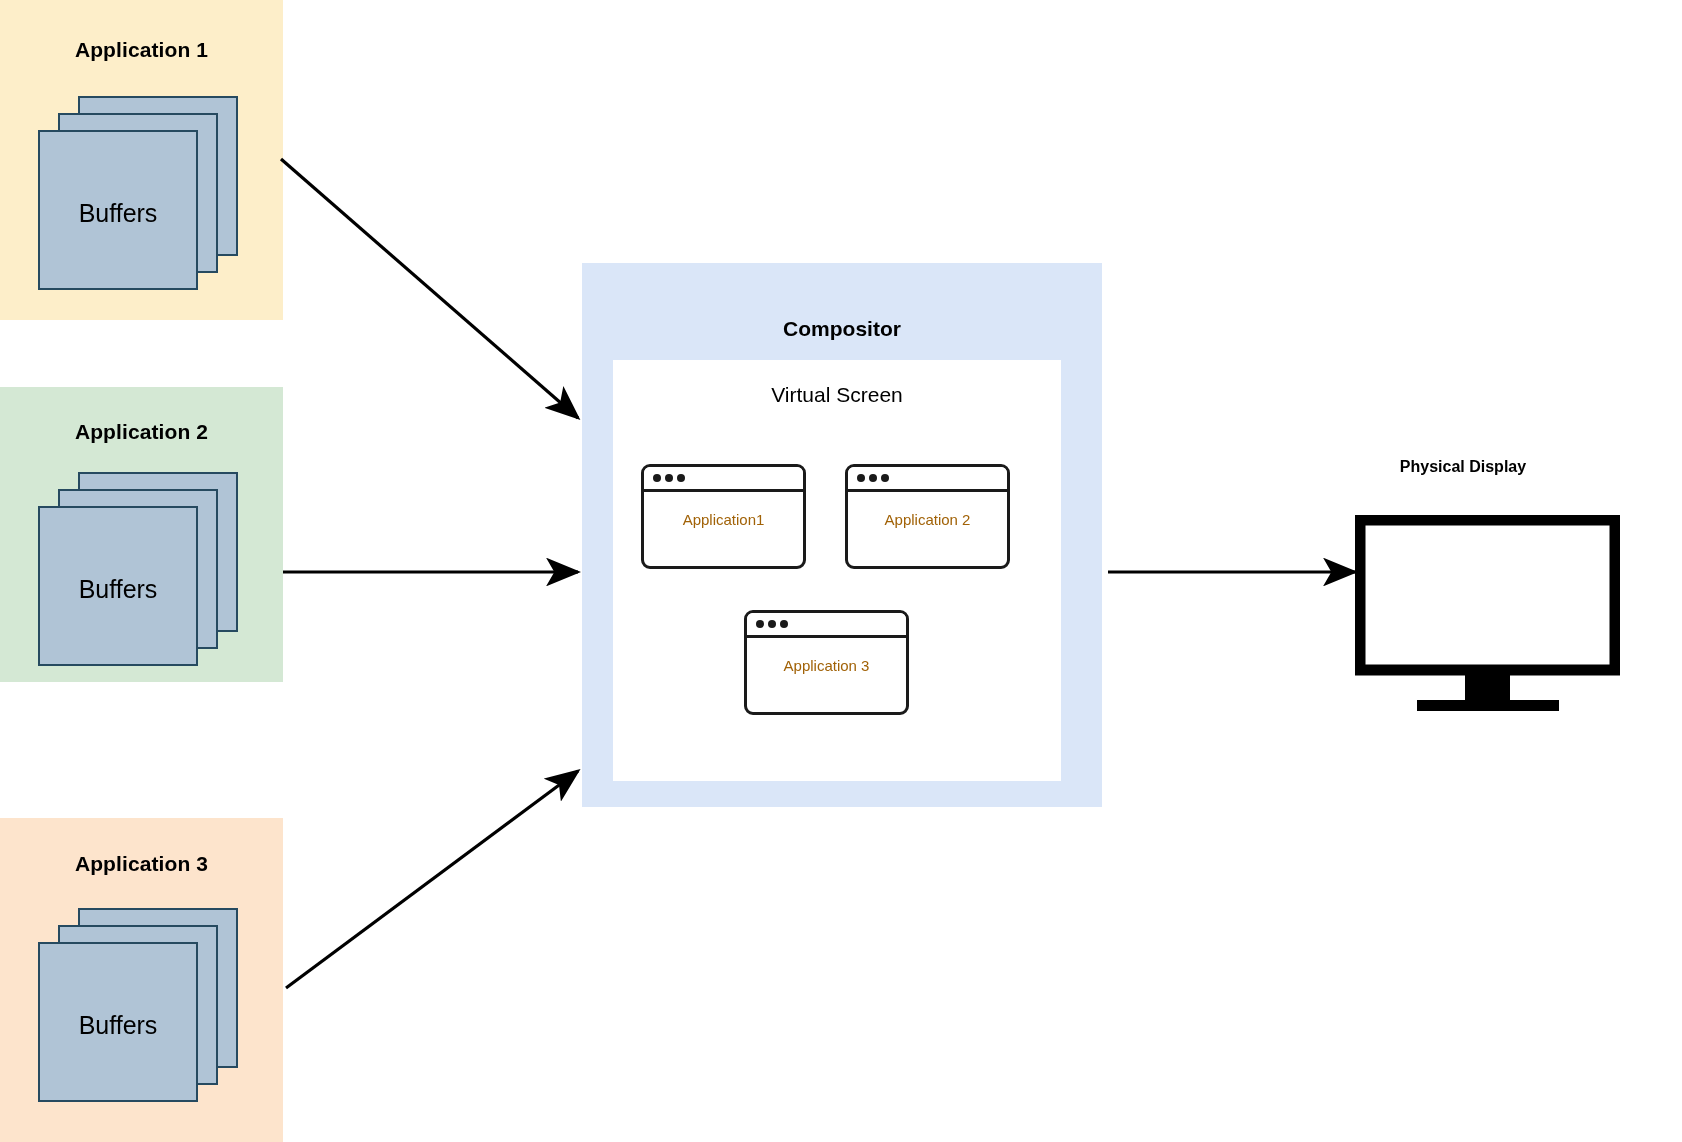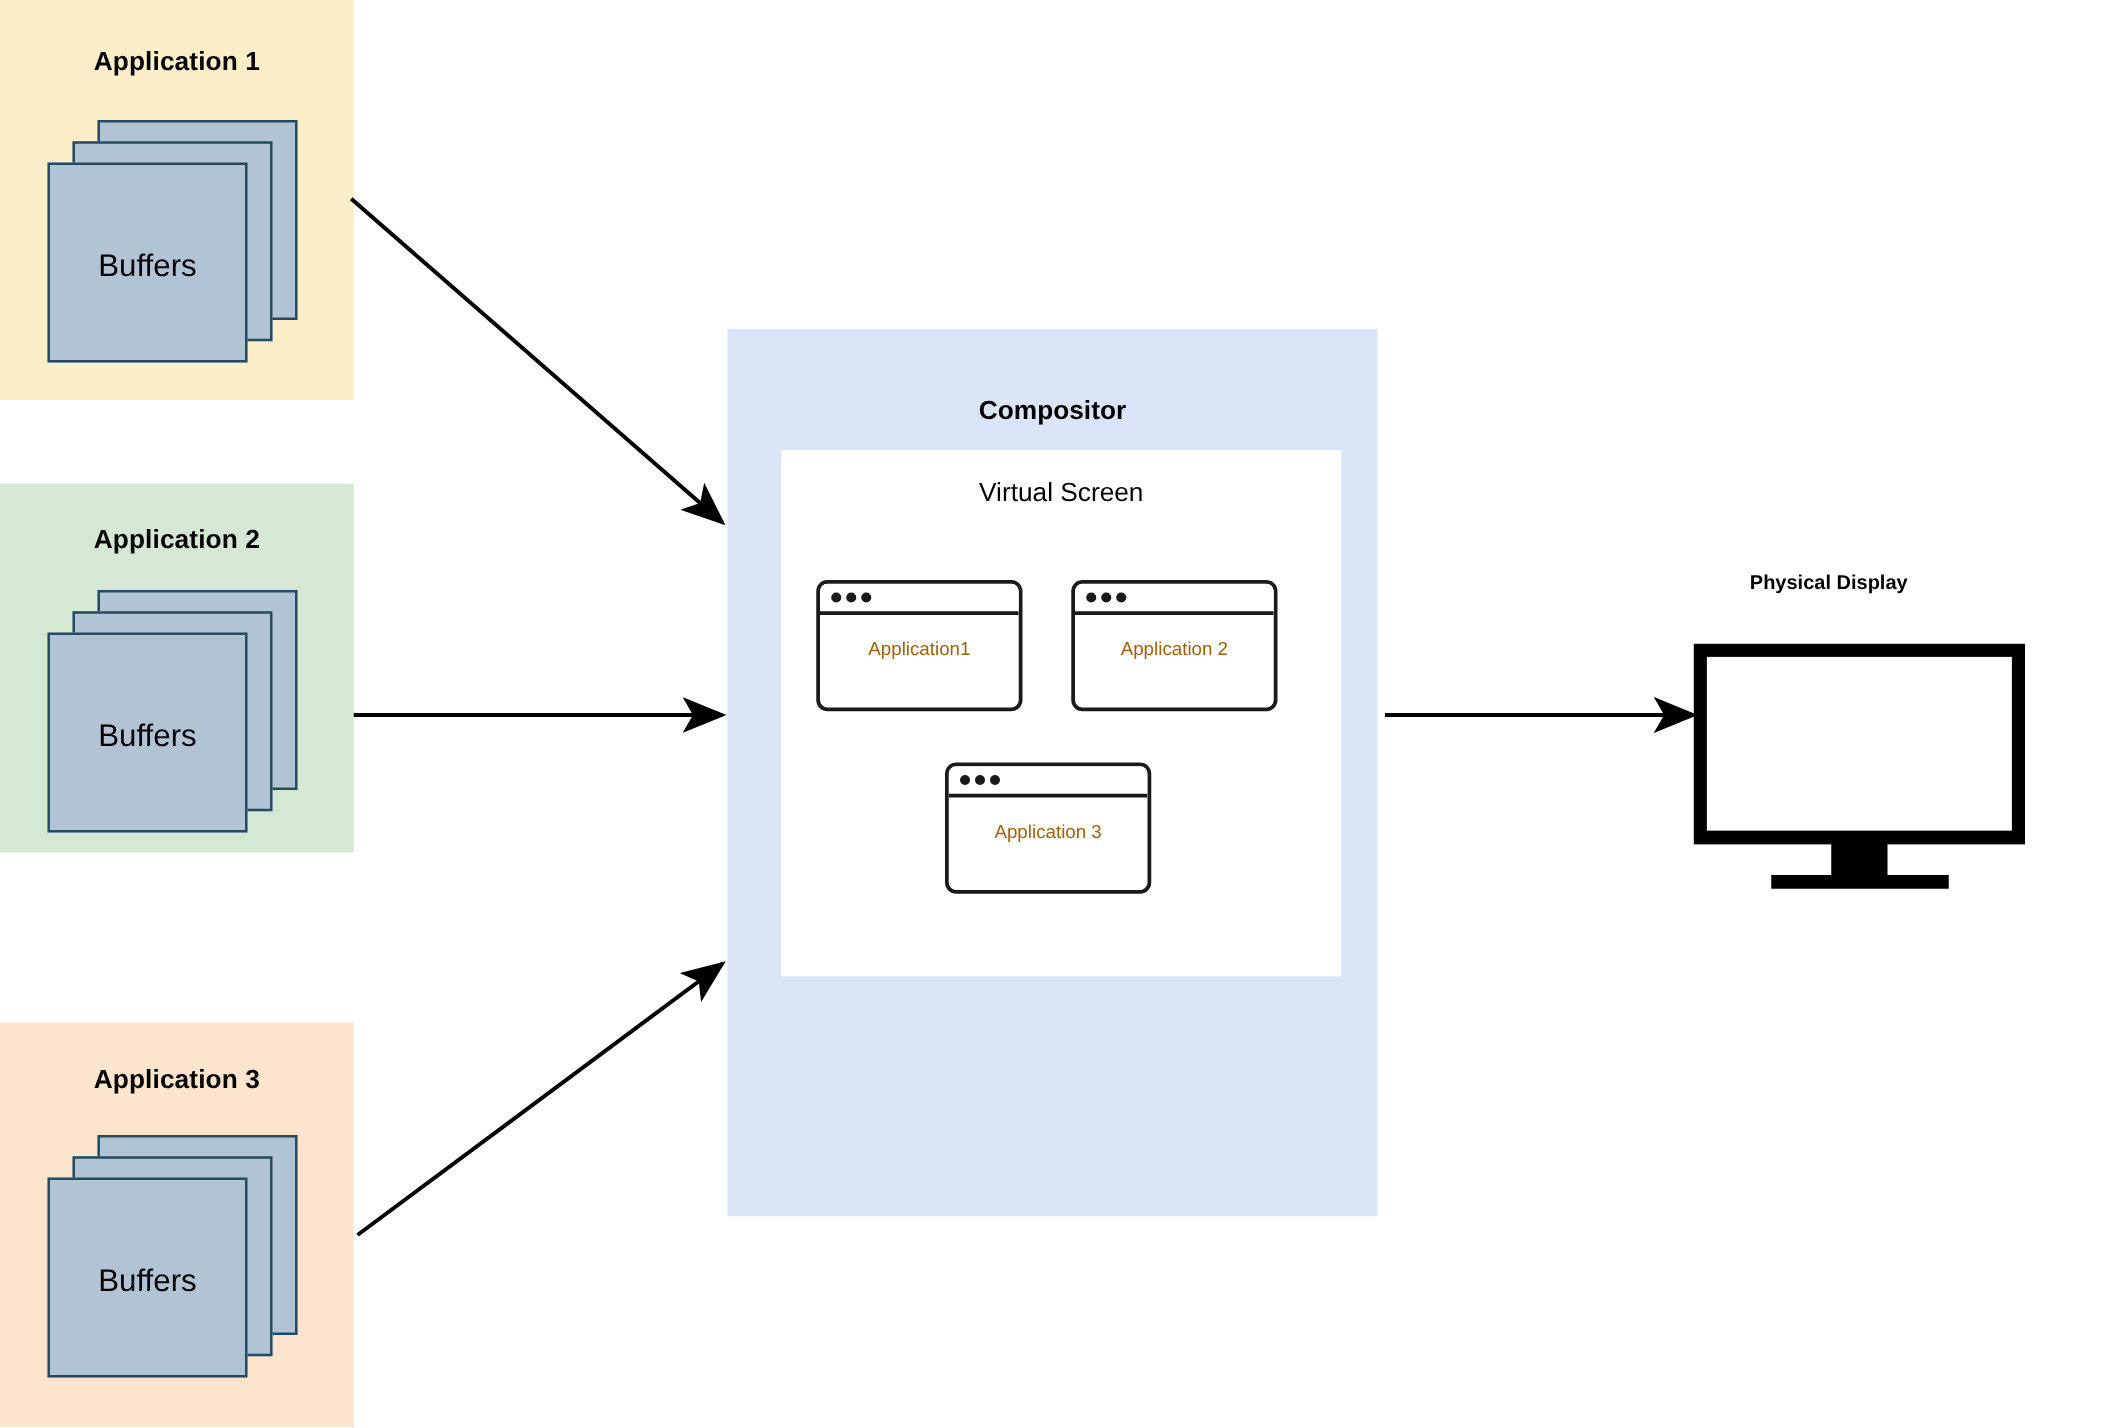--- a/index.html
+++ b/index.html
@@ -179,24 +179,24 @@
 
     <div class="buffer-stack" style="left:38px; top:90px; width:205px; height:195px;">
       <div class="buffer-sheet" style="left:40px; top:0px; width:160px; height:160px;"></div>
       <div class="buffer-sheet" style="left:20px; top:17px; width:160px; height:160px;"></div>
       <div class="buffer-sheet" style="left:0px; top:34px; width:160px; height:160px;">
         <div class="buffer-label" style="top:67px;">Buffers</div>
       </div>
     </div>
   </div>
 
-  <div id="compositor-box" style="left:582px; top:263px; width:520px; height:710px;">
+  <div id="compositor-box" style="left:582px; top:263px; width:520px; height:544px;">
     <div id="compositor-title" style="top:54px;">Compositor</div>
 
-    <div id="virtual-screen-box" style="left:43px; top:97px; width:448px; height:421px;">
+    <div id="virtual-screen-box" style="left:31px; top:97px; width:448px; height:421px;">
       <div id="virtual-screen-title" style="top:23px;">Virtual Screen</div>
 
       <div class="win" style="left:28px; top:104px; width:165px; height:105px;">
         <div class="win-titlebar">
           <div class="win-dots">
             <span class="win-dot"></span>
             <span class="win-dot"></span>
             <span class="win-dot"></span>
           </div>
         </div>

